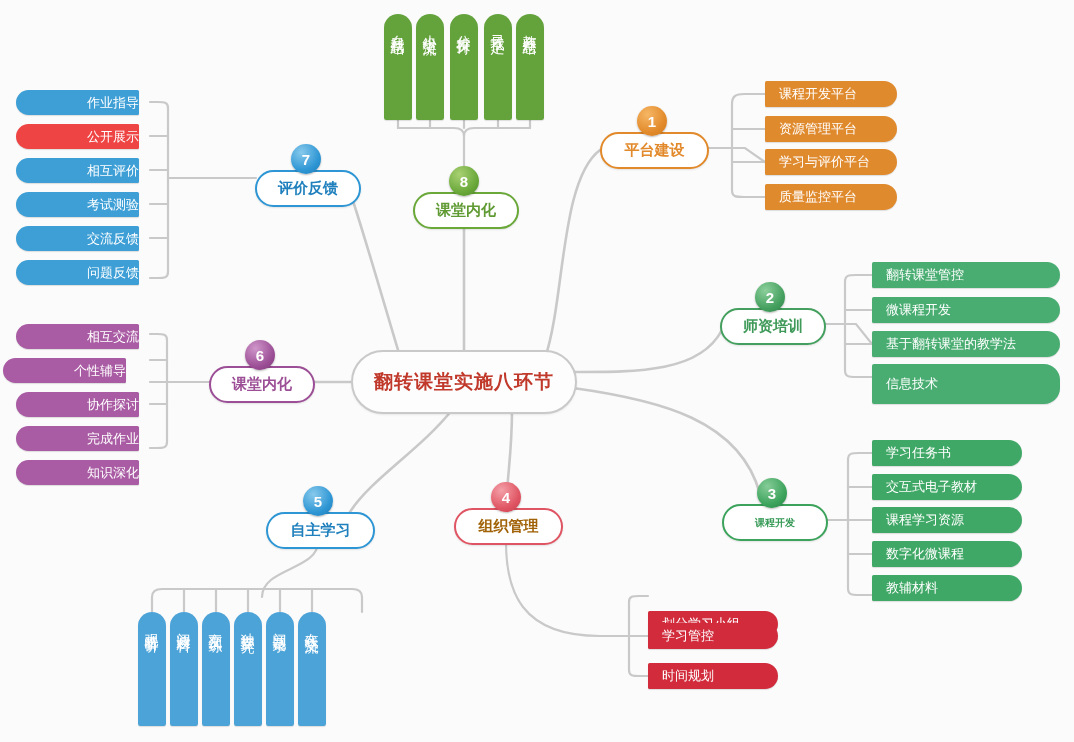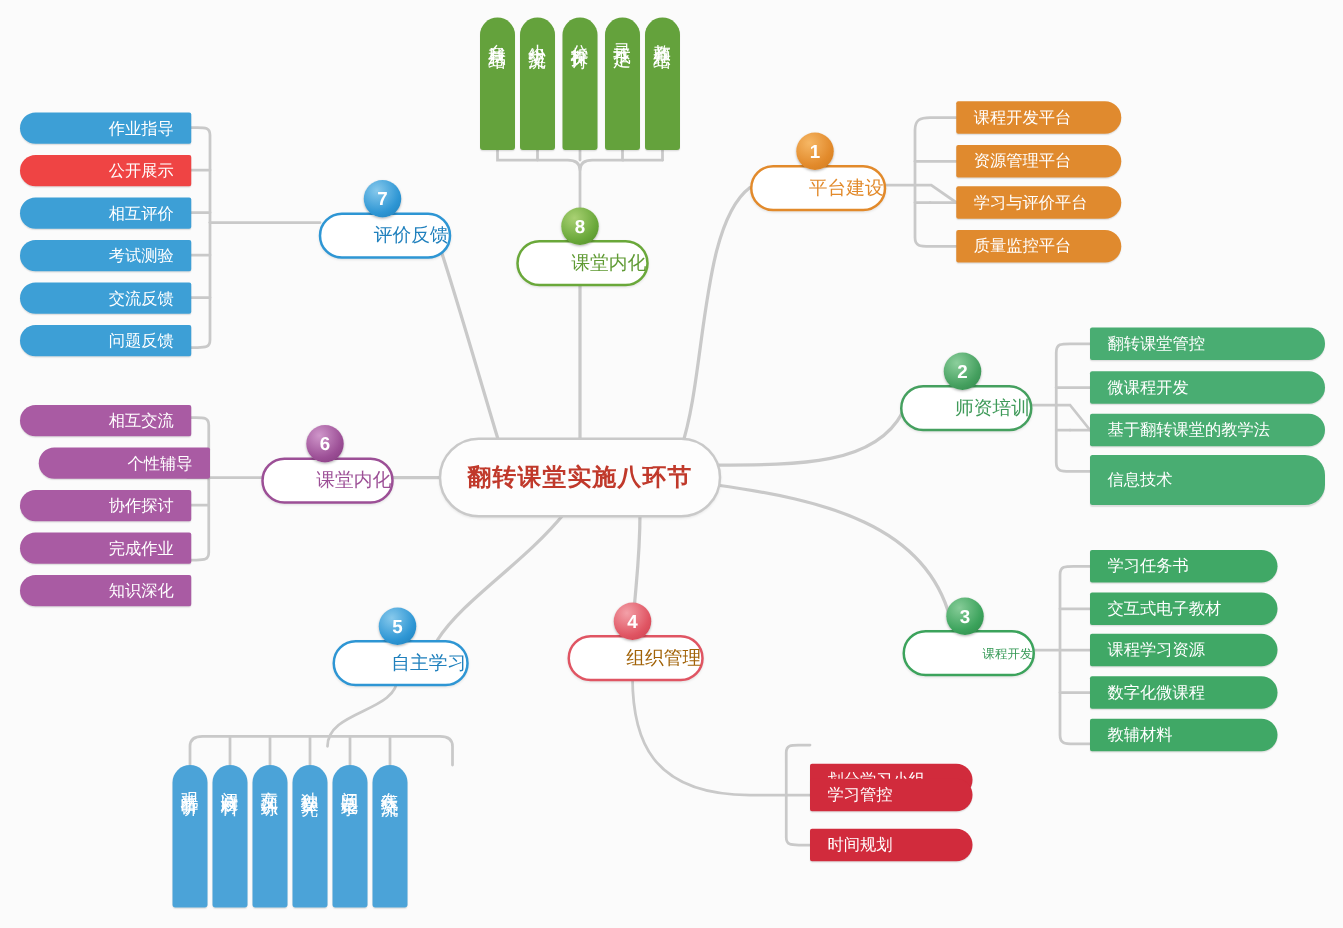--- a/index.html
+++ b/index.html
@@ -24,22 +24,22 @@
     color:#c0392b;
     font-weight:bold;
     letter-spacing:1px;
   }
 
   
   .branch{
     position:absolute;
     background:#ffffff;
     border-radius:20px;
-    display:flex;align-items:center;justify-content:flex-end;
-    font-weight:normal;
+    display:flex;align-items:center;justify-content:center;
+    font-weight:bold;
     box-shadow:0 1px 2px rgba(0,0,0,.10);
     white-space:nowrap;
   }
   .badge{
     position:absolute;
     width:30px;height:30px;border-radius:50%;
     display:flex;align-items:center;justify-content:center;
     color:#fff;font-weight:bold;font-size:15px;
     box-shadow:0 1px 2px rgba(0,0,0,.28);
     z-index:4;
@@ -55,21 +55,21 @@
     box-shadow:0 1px 1px rgba(0,0,0,.12);
     z-index:3;
   }
   .leaf.right{
     border-radius:2px 16px 16px 2px;
     padding-left:14px;
     justify-content:flex-start;
   }
   .leaf.left{
     border-radius:16px 2px 2px 16px;
-    padding-right:14px;
+    padding-right:0;
     justify-content:flex-end;
     font-family:Liberation Serif, serif;
   }
   .leaf.vert{
     border-radius:18px 18px 3px 3px;
     writing-mode:vertical-rl;
     text-orientation:upright;
     justify-content:flex-start;
     align-items:center;
     padding-top:10px;
@@ -284,21 +284,21 @@
 
   <div class="badge" style="left:245px;top:340px;background:radial-gradient(circle at 35% 28%, #cf96ca, #9c4f96 62%, #80377b);">
     <span>6</span>
   </div>
   <div class="branch" style="left:209px;top:366px;width:102px;height:33px;border:2px solid #9c4f96;color:#9c4f96;font-size:15px;">
     <span>课堂内化</span>
   </div>
   <div class="leaf left" style="left:16px;top:324px;width:123px;height:25px;background:#a95ba3;">
     <span>相互交流</span>
     </div>
-  <div class="leaf left" style="left:31px;top:358px;width:123px;height:25px;background:#a95ba3;">
+  <div class="leaf left" style="left:3px;top:358px;width:123px;height:25px;background:#a95ba3;">
     <span>个性辅导</span>
     </div>
   <div class="leaf left" style="left:16px;top:392px;width:123px;height:25px;background:#a95ba3;">
     <span>协作探讨</span>
     </div>
   <div class="leaf left" style="left:16px;top:426px;width:123px;height:25px;background:#a95ba3;">
     <span>完成作业</span>
     </div>
   <div class="leaf left" style="left:16px;top:460px;width:123px;height:25px;background:#a95ba3;">
     <span>知识深化</span>

